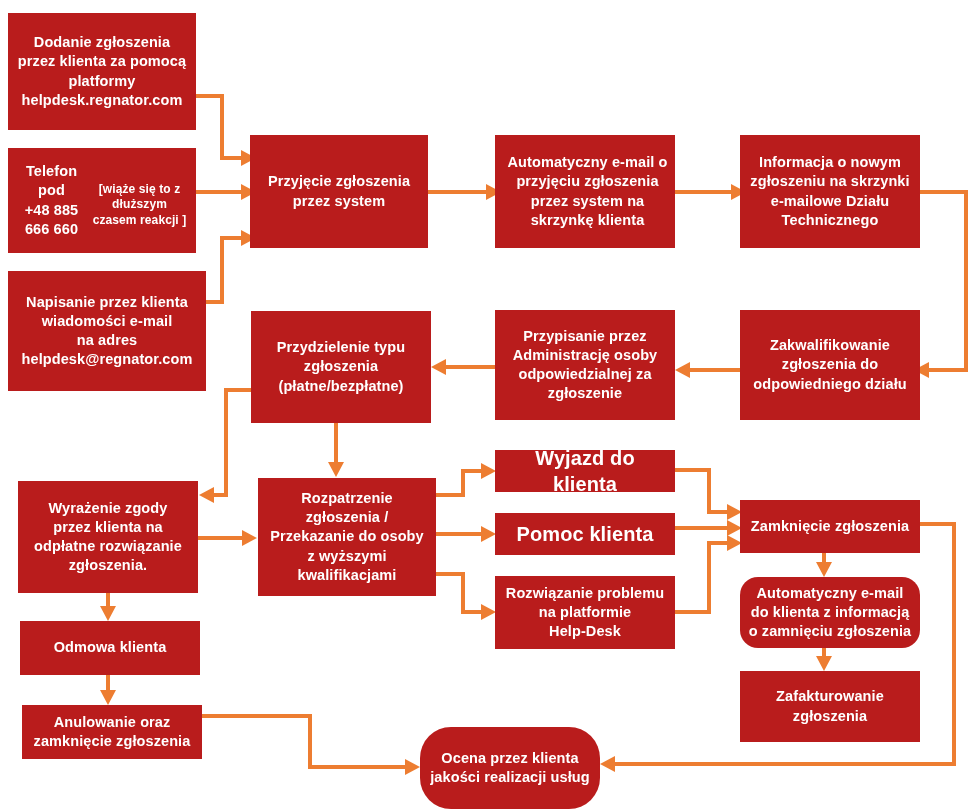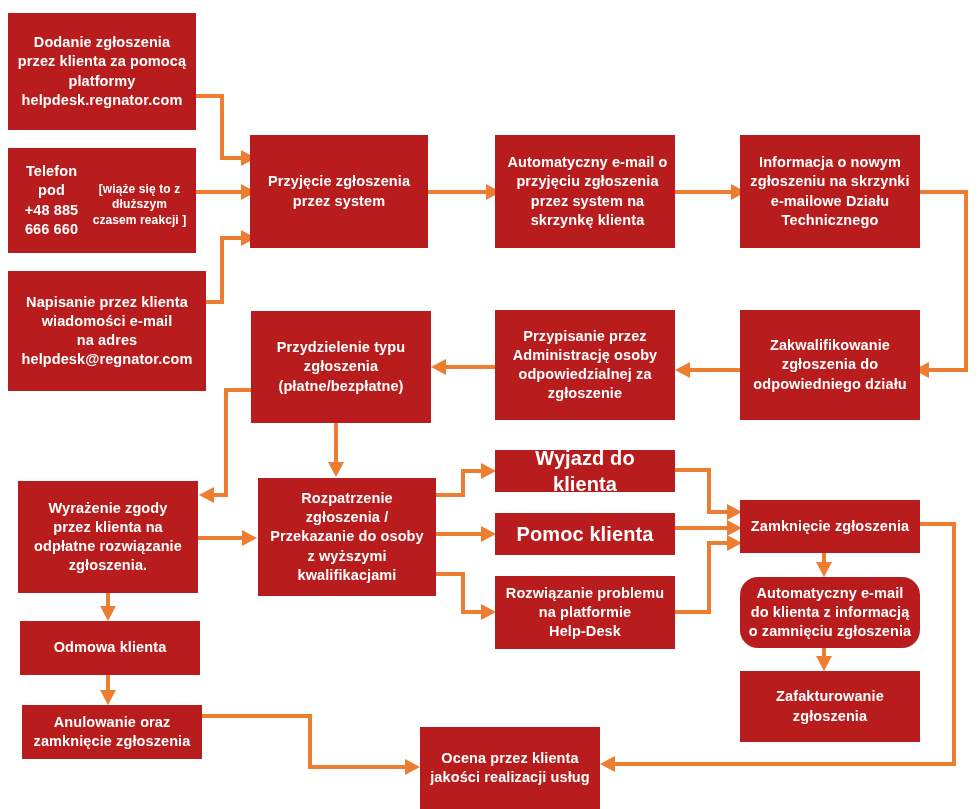--- a/index.html
+++ b/index.html
@@ -245,17 +245,17 @@
   </div>
 
   <div class="node" style="left:20px; top:621px; width:180px; height:54px;">
     <span class="txt">Odmowa klienta</span>
   </div>
 
   <div class="node" style="left:22px; top:705px; width:180px; height:54px;">
     <span class="txt">Anulowanie oraz<br>zamknięcie zgłoszenia</span>
   </div>
 
-  <div class="node" style="left:420px; top:727px; width:180px; height:82px;">
+  <div class="node" style="left:420px; top:727px; width:180px; height:82px;border-radius:31px;">
     <span class="txt">Ocena przez klienta<br>jakości realizacji usług</span>
   </div>
 
 </div>
 
 </body></html>

